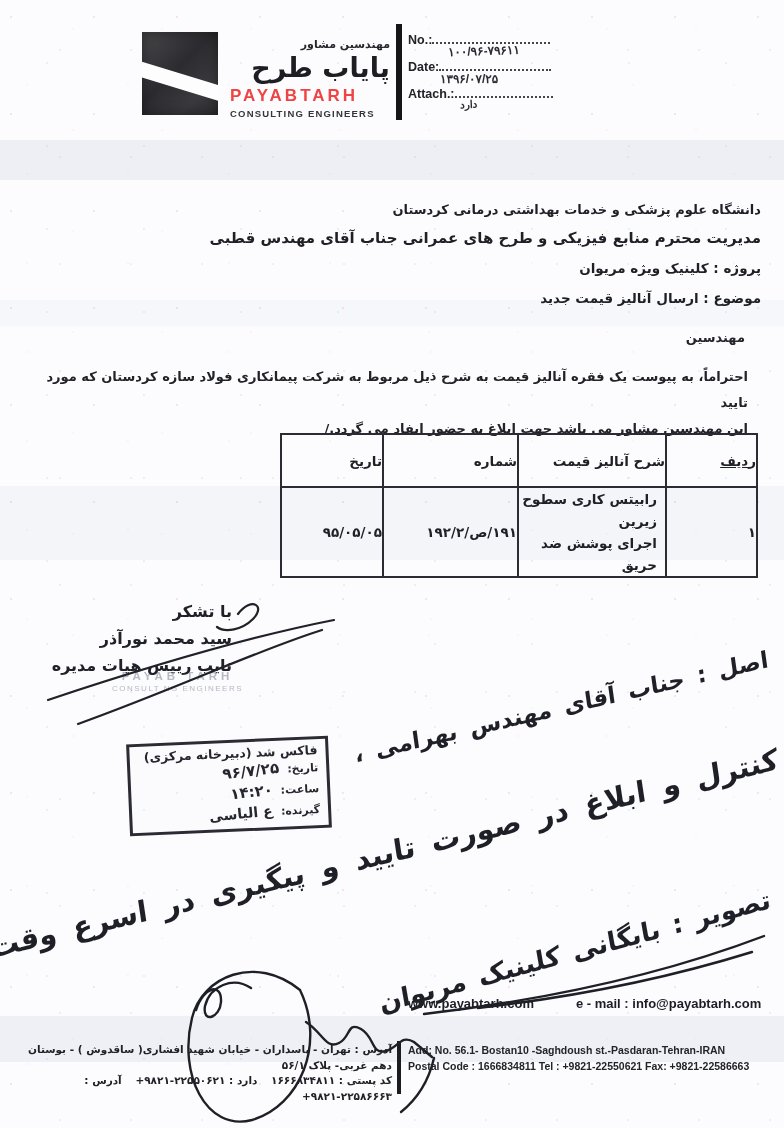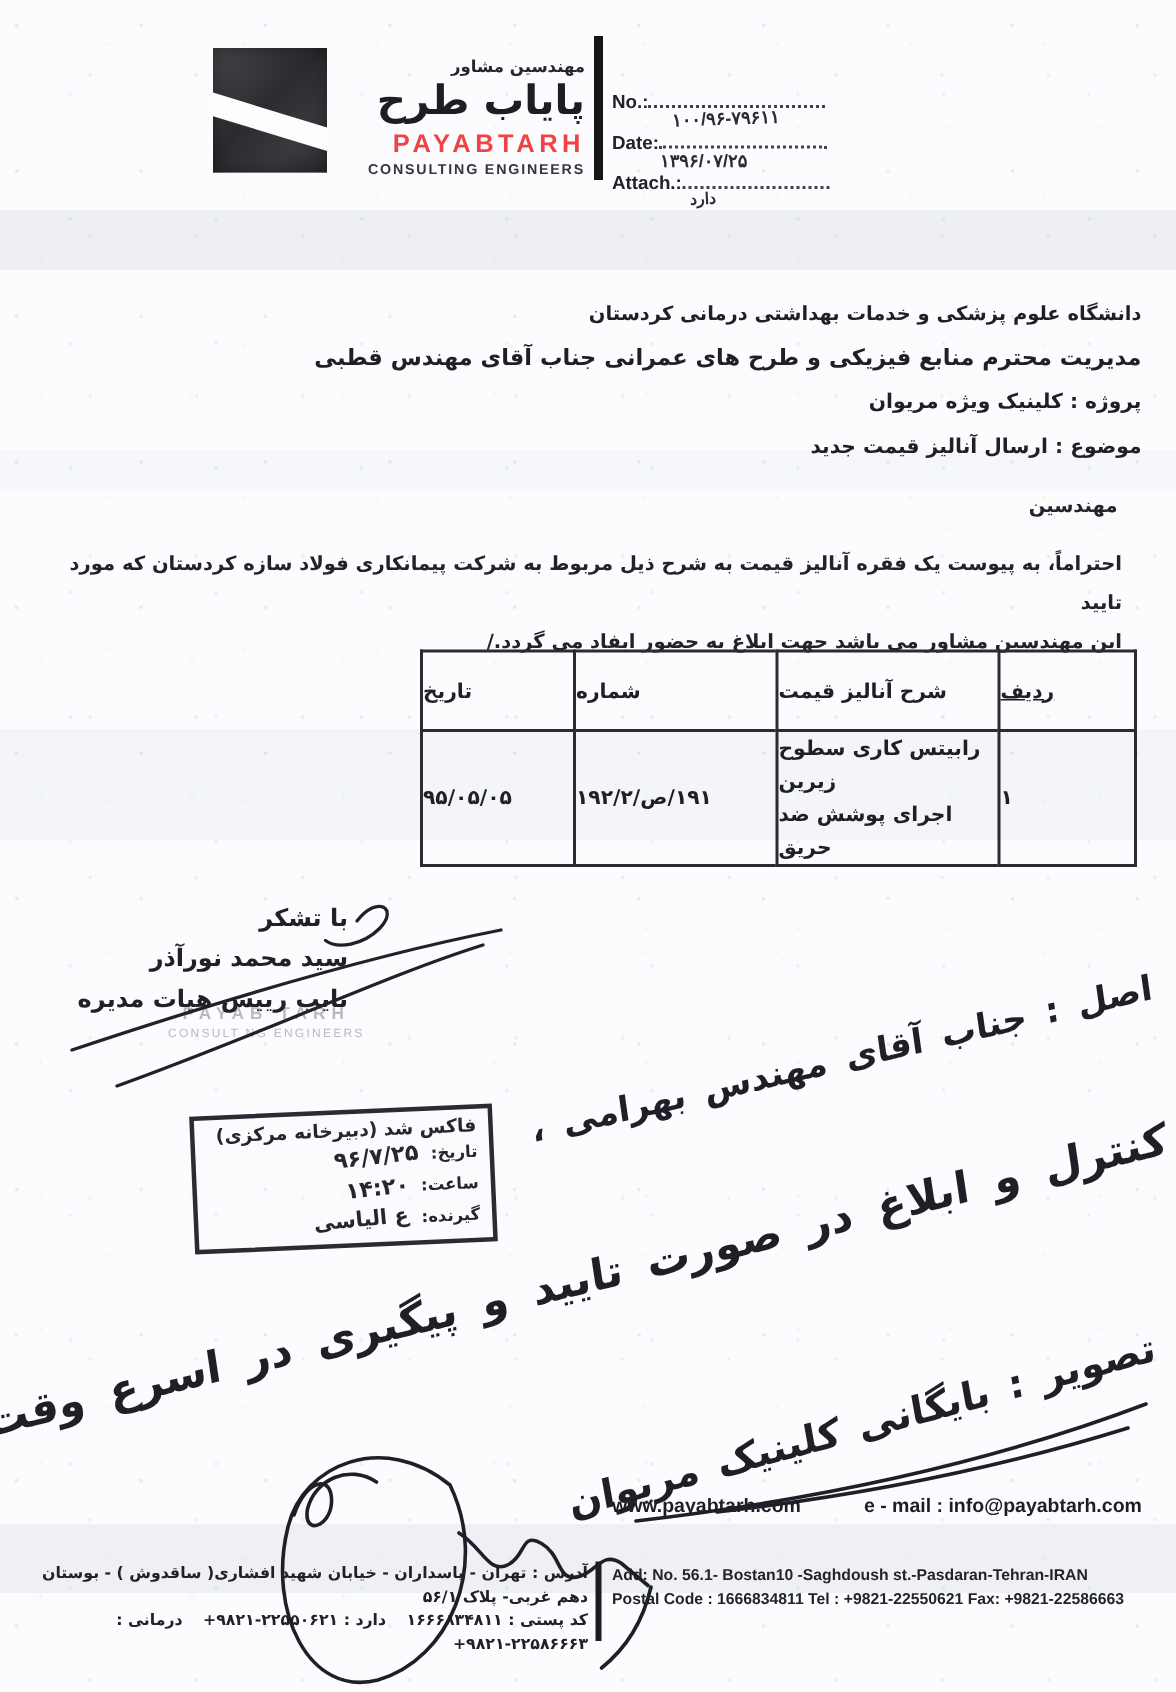--- a/index.html
+++ b/index.html
@@ -29,31 +29,31 @@
   .logo-box {
     position:absolute; left:142px; top:32px; width:76px; height:83px; overflow:hidden;
     background:linear-gradient(135deg,#49494d 0%,#2c2c30 45%,#3a3a3e 75%,#2f2f33 100%);
     box-shadow:inset 0 0 14px rgba(0,0,0,.45); z-index:2;
   }
   .logo-stripe {
     position:absolute; left:-10px; top:42px; width:98px; height:15px;
     background:#fdfdfd; transform:rotate(17deg) skewX(-18deg);
   }
   .logo-text {
-    position:absolute; left:230px; top:38px; width:160px; text-align:right; z-index:2;
+    position:absolute; left:230px; top:38px; width:160px; z-index:2;
   }
   .logo-fa-small { font-size:11px; font-weight:bold; direction:rtl; color:#26262c; }
   .logo-fa-big   { font-size:27px; font-weight:bold; direction:rtl; color:#1d1d23; line-height:32px; margin-top:1px;}
   .logo-en-big   { font-family:"Liberation Sans",sans-serif; font-size:17px; font-weight:bold;
                    letter-spacing:3px; color:#ef4444; margin-top:2px; }
   .logo-en-small { font-family:"Liberation Sans",sans-serif; font-size:9.5px; font-weight:bold;
                    letter-spacing:1.2px; color:#35353b; margin-top:2px; }
   .head-divider { position:absolute; left:396px; top:24px; width:6px; height:96px; background:#151518; z-index:2; }
 
-  .ref-fields { position:absolute; left:408px; top:60px; width:150px; z-index:2;
+  .ref-fields { position:absolute; left:408px; top:32px; width:150px; z-index:2;
                 font-family:"Liberation Sans",sans-serif; font-size:12.5px; font-weight:bold; color:#222228;}
   .ref-row { position:relative; height:27px; }
   .dots { display:inline-block; border-bottom:2px dotted #44444c; height:12px; vertical-align:baseline; }
   .hand { color:#2a2b33; }
   .ref-date-top { position:absolute; left:40px; top:-15px; font-size:12px; font-weight:bold;
                   direction:ltr; transform:rotate(-2deg); }
   .ref-date-bottom { position:absolute; left:32px; top:13px; font-size:12px; font-weight:bold; direction:ltr; }
   .ref-attach-val { position:absolute; left:52px; top:12px; font-size:10.5px; font-weight:bold;
                     direction:rtl; transform:rotate(-3deg); }
 
@@ -66,21 +66,21 @@
   .rec-l4 { font-size:13.5px; font-weight:bold; line-height:30px; }
   .salutation { position:absolute; right:39px; top:330px; font-size:13px; font-weight:bold;
                 direction:rtl; z-index:2; }
   .paragraph { position:absolute; right:36px; left:34px; top:364px; direction:rtl; text-align:right;
                font-size:13px; font-weight:bold; line-height:26px; z-index:2; color:#222329; }
 
   
   .price-table { position:absolute; left:280px; top:433px; border-collapse:collapse;
                  direction:rtl; z-index:2; }
   .price-table th, .price-table td {
-    border:2px solid #2b2c33; text-align:left; vertical-align:middle;
+    border:2px solid #2b2c33; text-align:right; vertical-align:middle;
     font-size:13.5px; font-weight:bold; color:#1f2026;
   }
   .price-table th { height:53px; }
   .price-table td { height:84px; }
   .col-radif{width:91px;text-decoration:underline;} .col-sharh{width:148px;} .col-shomare{width:135px;} .col-tarikh{width:102px;}
   .desc-cell { text-align:right; padding-right:8px; line-height:22px; }
 
   
   .sig-block { position:absolute; left:50px; top:598px; width:182px; direction:rtl; text-align:right;
                font-size:16px; font-weight:bold; line-height:27px; z-index:2; color:#202128; }
@@ -244,21 +244,21 @@
     <span>www.payabtarh.com</span><span class="gap"></span><span>e - mail : info@payabtarh.com</span>
   </div>
   <div class="foot-divider"></div>
   <div class="addr-fa">
     <div>آدرس : تهران - پاسداران - خیابان شهید افشاری( ساقدوش ) - بوستان دهم غربی- پلاک ۵۶/۱</div>
     <div>
       <span>کد پستی :</span>
       <span class="ltr">۱۶۶۶۸۳۴۸۱۱</span><span class="sp"></span>
       <span>دارد :</span>
       <span class="ltr">+۹۸۲۱-۲۲۵۵۰۶۲۱</span><span class="sp"></span>
-      <span>درمانی :</span>
+      <span>آدرس :</span>
       <span class="ltr">+۹۸۲۱-۲۲۵۸۶۶۶۳</span>
     </div>
   </div>
   <div class="addr-en">
     <div>Add:  No. 56.1- Bostan10 -Saghdoush st.-Pasdaran-Tehran-IRAN</div>
     <div>Postal Code : 1666834811    Tel : +9821-22550621    Fax: +9821-22586663</div>
   </div>
 
   <div class="speckles"></div>
 </div>

